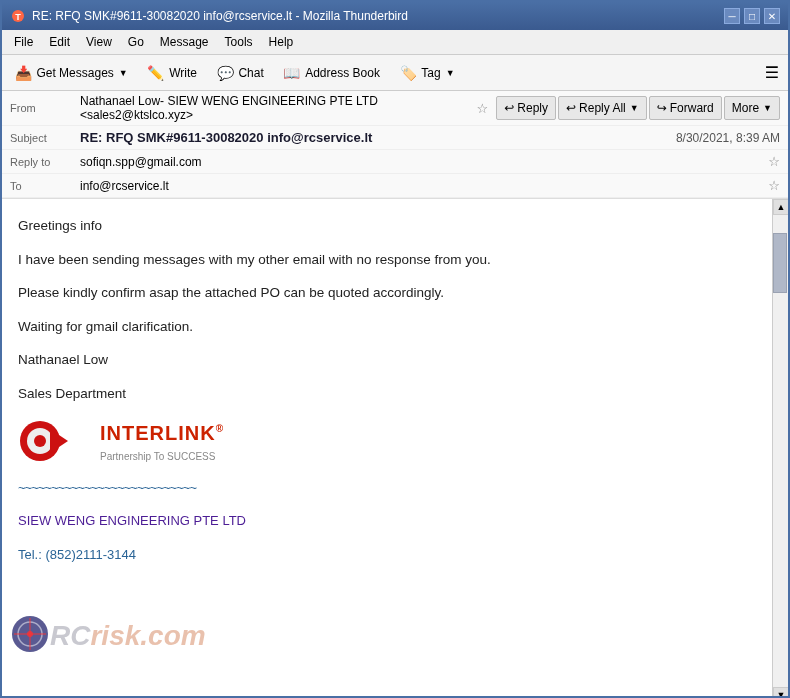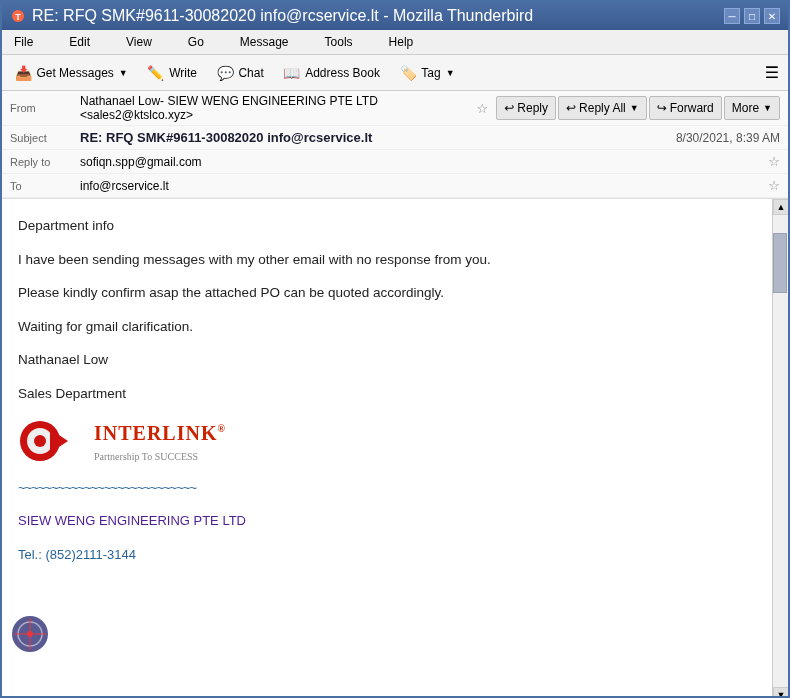--- a/index.html
+++ b/index.html
@@ -23,21 +23,21 @@
       padding: 0 8px;
       user-select: none;
     }
     .title-bar-icon {
       width: 16px; height: 16px;
       margin-right: 6px;
       display: flex; align-items: center; justify-content: center;
     }
     .title-bar-title {
       flex: 1;
-      font-size: 16px;
+      font-size: 12px;
       font-weight: normal;
     }
     .title-bar-buttons {
       display: flex; gap: 4px;
     }
     .title-bar-btn {
       width: 16px; height: 16px;
       background: #6a8abf;
       border: 1px solid #8aaade;
       color: white;
@@ -47,21 +47,20 @@
     }
 
     
     .menu-bar {
       background: #f0f0f0;
       height: 22px;
       display: flex;
       align-items: center;
       border-bottom: 1px solid #ccc;
       padding: 12px 4px;
-      gap: 20px;
     }
     .menu-item {
       padding: 2px 8px;
       font-size: 12px;
       cursor: pointer;
       color: #000;
     }
 
     
     .toolbar {
@@ -198,23 +197,22 @@
       flex-shrink: 0;
       position: absolute;
     }
     .scrollbar-arrow.top { top: 0; }
     .scrollbar-arrow.bottom { bottom: 0; }
 
     
     .logo-area {
       display: flex;
       align-items: center;
-      gap: 20px;
+      gap: 26px;
       margin: 4px 0 12px 0;
-      font-family: Liberation Serif, serif;
     }
     .logo-text-area { display: flex; flex-direction: column; }
     .interlink-text { font-size: 20px; font-weight: bold; color: #cc2200; letter-spacing: 1px; }
     .interlink-reg { font-size: 10px; vertical-align: super; }
     .interlink-tagline { font-size: 10px; color: #888; }
 
     .tilde-line { color: #2a6496; font-size: 13px; letter-spacing: -1px; }
     .company-link { color: #4c1d95; font-size: 13px; text-decoration: none; cursor: pointer; }
     .tel-text { color: #2a6496; font-size: 13px; }
 
@@ -335,21 +333,21 @@
   </div>
   <div class="header-row">
     <span class="header-label">To</span>
     <span class="header-value">info@rcservice.lt</span>
     <span class="star-icon">☆</span>
   </div>
 </div>
 
 <div class="email-body-wrapper">
   <div class="email-body">
-    <p>Department info</p>
+    <p>Greetings info</p>
     <p>I have been sending messages with my other email with no response from you.</p>
     <p>Please kindly confirm asap the attached PO can be quoted accordingly.</p>
     <p>Waiting for gmail clarification.</p>
     <p>Nathanael Low</p>
     <p>Sales Department</p>
 
     <div class="logo-area">
       <div style="position:relative; width:56px; height:44px;">
         <svg width="56" height="44" viewBox="0 0 56 44">
           <ellipse cx="22" cy="22" rx="20" ry="20" fill="#cc1111"></ellipse>
@@ -380,13 +378,18 @@
 
 <div class="watermark-overlay">
 
   <svg class="scan-icon" viewBox="0 0 40 40">
     <circle cx="20" cy="20" r="18" fill="rgba(20,20,100,0.7)"></circle>
     <circle cx="20" cy="20" r="12" fill="none" stroke="rgba(255,255,255,0.5)" stroke-width="1.5"></circle>
     <line x1="20" y1="4" x2="20" y2="36" stroke="rgba(255,50,50,0.6)" stroke-width="1.5"></line>
     <line x1="4" y1="20" x2="36" y2="20" stroke="rgba(255,50,50,0.6)" stroke-width="1.5"></line>
     <circle cx="20" cy="20" r="3" fill="rgba(255,50,50,0.8)"></circle>
   </svg>
+  <div style="position:absolute; left: 50px; bottom: 10px; display:flex; align-items:baseline;">
+    <span style="font-size:28px; font-weight:900; color:rgba(100,100,120,0.35); font-style:italic; font-family:Arial Black,sans-serif;">RC</span>
+    <span style="font-size:28px; font-weight:900; color:rgba(200,100,50,0.4); font-style:italic; font-family:Arial Black,sans-serif;">risk</span>
+    <span style="font-size:28px; font-weight:900; color:rgba(200,100,50,0.4); font-style:italic; font-family:Arial Black,sans-serif;">.com</span>
+  </div>
 </div>
 
 </body></html>

